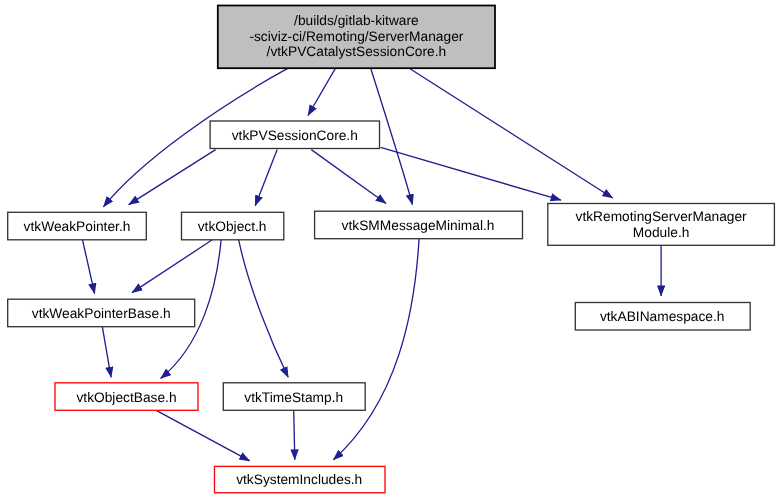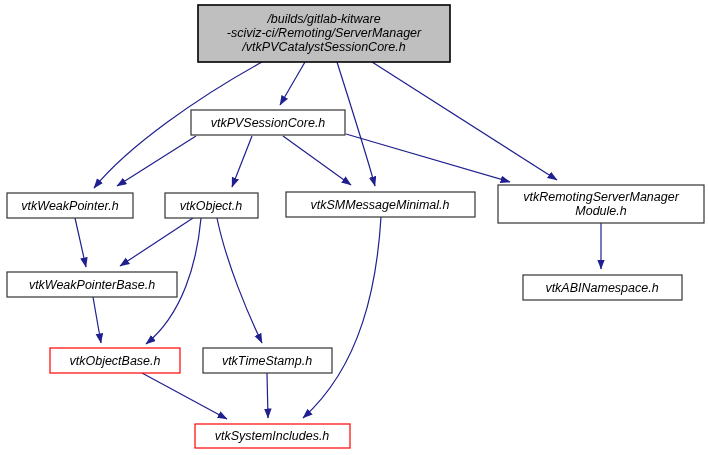--- a/index.html
+++ b/index.html
@@ -8,21 +8,20 @@
     background: #ffffff;
     width: 709px;
     height: 455px;
     overflow: hidden;
     font-family: "Liberation Sans", sans-serif;
   }
   .graph-wrap {
     position: relative;
     width: 654px;
     height: 455px;
-    font-style: italic;
   }
   svg text {
     font-family: "Liberation Sans", "DejaVu Sans", sans-serif;
     font-size: 12.5px;
     fill: #000000;
   }
   .node rect { cursor: pointer; }
   .node-current rect { fill: #bfbfbf; stroke: #000000; stroke-width: 1.6; }
   .node-normal rect { fill: #ffffff; stroke: #333333; stroke-width: 1.2; }
   .node-red rect    { fill: #ffffff; stroke: #ff0000; stroke-width: 1.2; }

